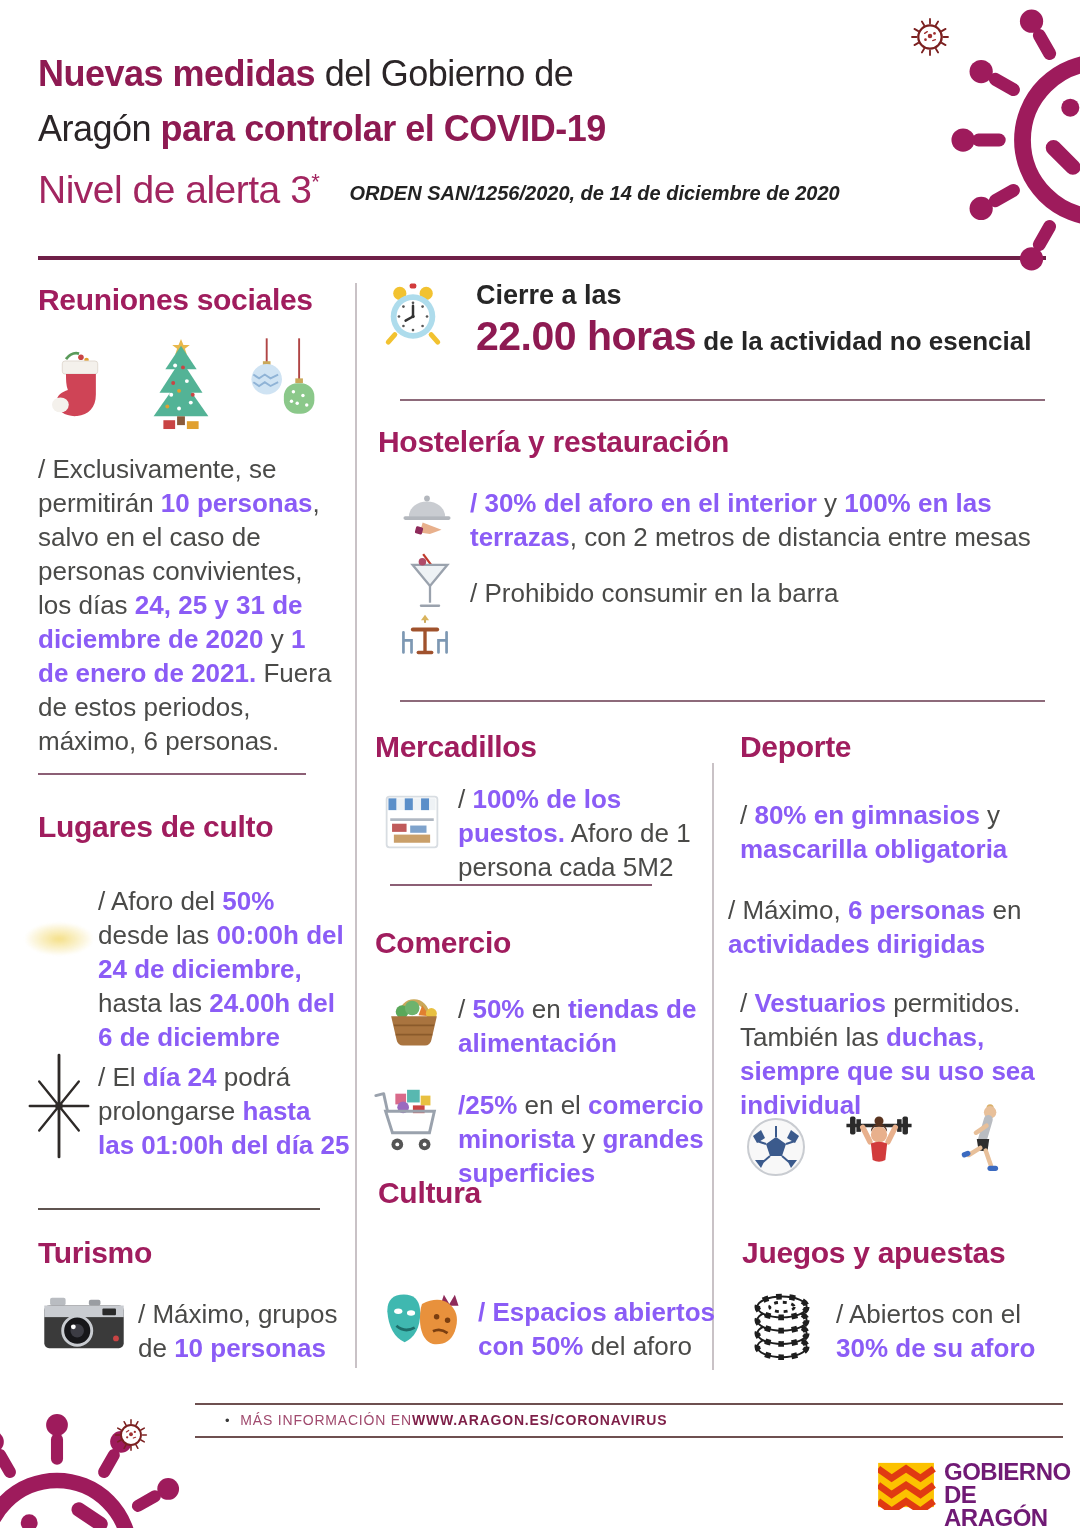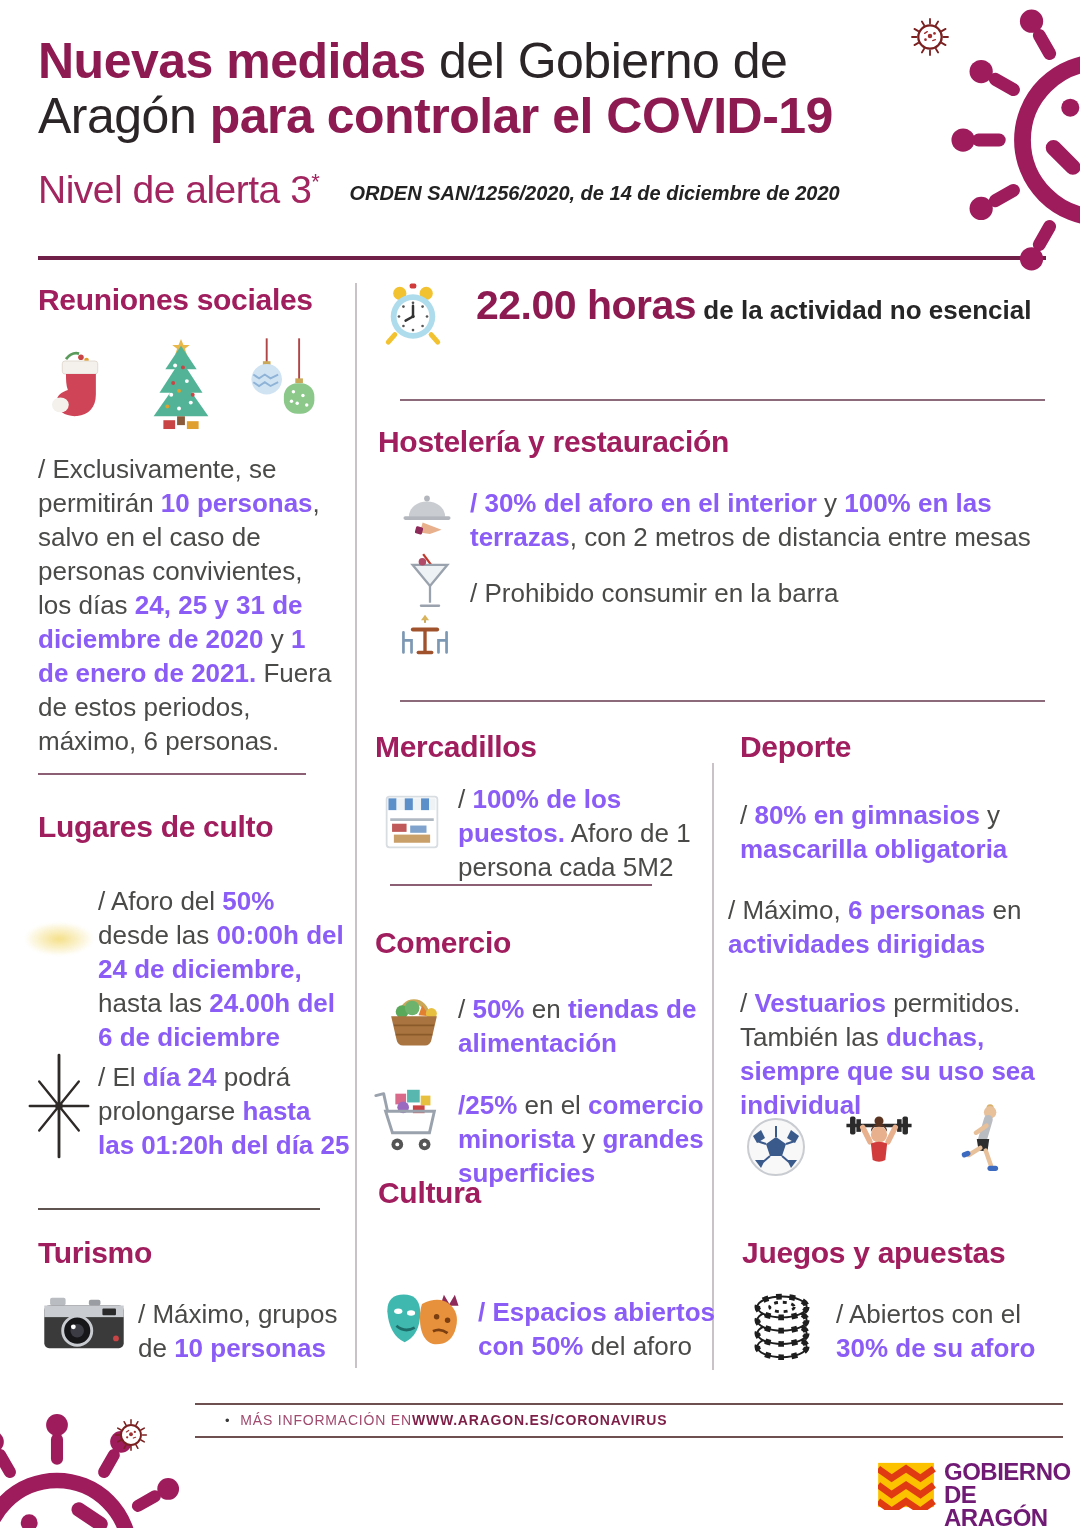--- a/index.html
+++ b/index.html
@@ -1,19 +1,19 @@
 <!DOCTYPE html>
 <html><head>
 <meta charset="utf-8">
 <style>
   html,body{margin:0;padding:0;background:#e9e9e9;}
   .page{position:relative;width:1080px;height:1528px;background:#fff;overflow:hidden;
         font-family:"Liberation Sans","DejaVu Sans",sans-serif;}
   .abs{position:absolute;}
-  .title{font-size:50px;font-weight:700;line-height:55px;white-space:pre-wrap;color:#8e1a52;letter-spacing:-0.5px;}
+  .title{font-size:36px;font-weight:700;line-height:55px;white-space:pre-wrap;color:#8e1a52;letter-spacing:-0.5px;margin-top:12px;}
   .t-r{font-weight:400;color:#2b2527;}
   .nivel-row{display:flex;align-items:flex-end;gap:30px;}
   .nivel{font-size:39px;font-weight:400;color:#a22560;letter-spacing:-0.5px;}
   .nivel sup{font-size:22px;}
   .orden{font-size:20px;font-style:italic;color:#222;padding-bottom:7px;font-weight:600;}
   .h{font-size:30px;font-weight:700;color:#a01d5e;letter-spacing:-0.3px;}
   .bt{font-size:26px;line-height:34px;color:#4a4a48;}
   .seg{font-weight:400;}
   .seg-b{font-weight:700;color:#8b5cf6;}
   .rule{background:#8d6a7a;height:2px;}
@@ -213,21 +213,21 @@
     <svg width="66" height="108" viewBox="0 0 70 112">
       <g stroke="#2e2a28" stroke-linecap="round">
         <line x1="35" y1="2" x2="35" y2="110" stroke-width="3"></line>
         <line x1="4" y1="56" x2="66" y2="56" stroke-width="2.5"></line>
         <line x1="14" y1="30" x2="56" y2="82" stroke-width="2.5"></line>
         <line x1="56" y1="30" x2="14" y2="82" stroke-width="2.5"></line>
       </g>
       <circle cx="35" cy="56" r="4" fill="#2e2a28"></circle>
     </svg>
   </div>
-  <div class="bt abs" style="left:98px;top:1060px;width:252px"><span class="seg">/ El </span><span class="seg-b">día 24</span><span class="seg"> podrá prolongarse </span><span class="seg-b">hasta las 01:20h del día 25</span></div>
+  <div class="bt abs" style="left:98px;top:1060px;width:252px"><span class="seg">/ El </span><span class="seg-b">día 24</span><span class="seg"> podrá prolongarse </span><span class="seg-b">hasta las 01:00h del día 25</span></div>
 
   <div class="abs" style="left:38px;top:1208px;width:282px;height:2px;background:#5f5450"></div>
 
   <div class="h abs" style="left:38px;top:1236px">Turismo</div>
   <div class="abs" style="left:42px;top:1290px">
     <svg width="84" height="62" viewBox="0 0 86 64">
       <rect x="8" y="8" width="16" height="8" rx="2" fill="#b9bcc1"></rect>
       <rect x="48" y="10" width="12" height="6" rx="2" fill="#9a9da2"></rect>
       <rect x="2" y="16" width="82" height="44" rx="5" fill="#3a3a3a"></rect>
       <rect x="2" y="16" width="82" height="12" fill="#c9ccd1"></rect>
@@ -261,20 +261,21 @@
           <circle cx="28.4" cy="53.5" r="1.6"></circle>
         <circle cx="23" cy="42" r="1.6"></circle>
           <circle cx="28.4" cy="30" r="1.6"></circle>
       </g>
       <line x1="40" y1="42" x2="40" y2="29" stroke="#333" stroke-width="3" stroke-linecap="round"></line>
       <line x1="40" y1="42" x2="31" y2="47" stroke="#333" stroke-width="3" stroke-linecap="round"></line>
       <circle cx="40" cy="42" r="2" fill="#333"></circle>
     </svg>
   </div>
   <div class="abs" style="left:476px;top:280px;width:580px">
+    <div class="cierre-1">Cierre a las</div>
     <div style="margin-top:2px"><span class="cierre-time">22.00 horas</span><span class="cierre-rest"> de la actividad no esencial</span></div>
   </div>
   <div class="rule abs" style="left:400px;top:399px;width:645px"></div>
 
   <div class="h abs" style="left:378px;top:425px">Hostelería y restauración</div>
 
   <div class="abs" style="left:398px;top:488px">
     <svg width="58" height="50" viewBox="0 0 80 66">
       <path d="M15 38 a25 21 0 0 1 50 0 z" fill="#c9ccd1"></path>
       <circle cx="40" cy="13" r="4" fill="#b3b7bd"></circle>

